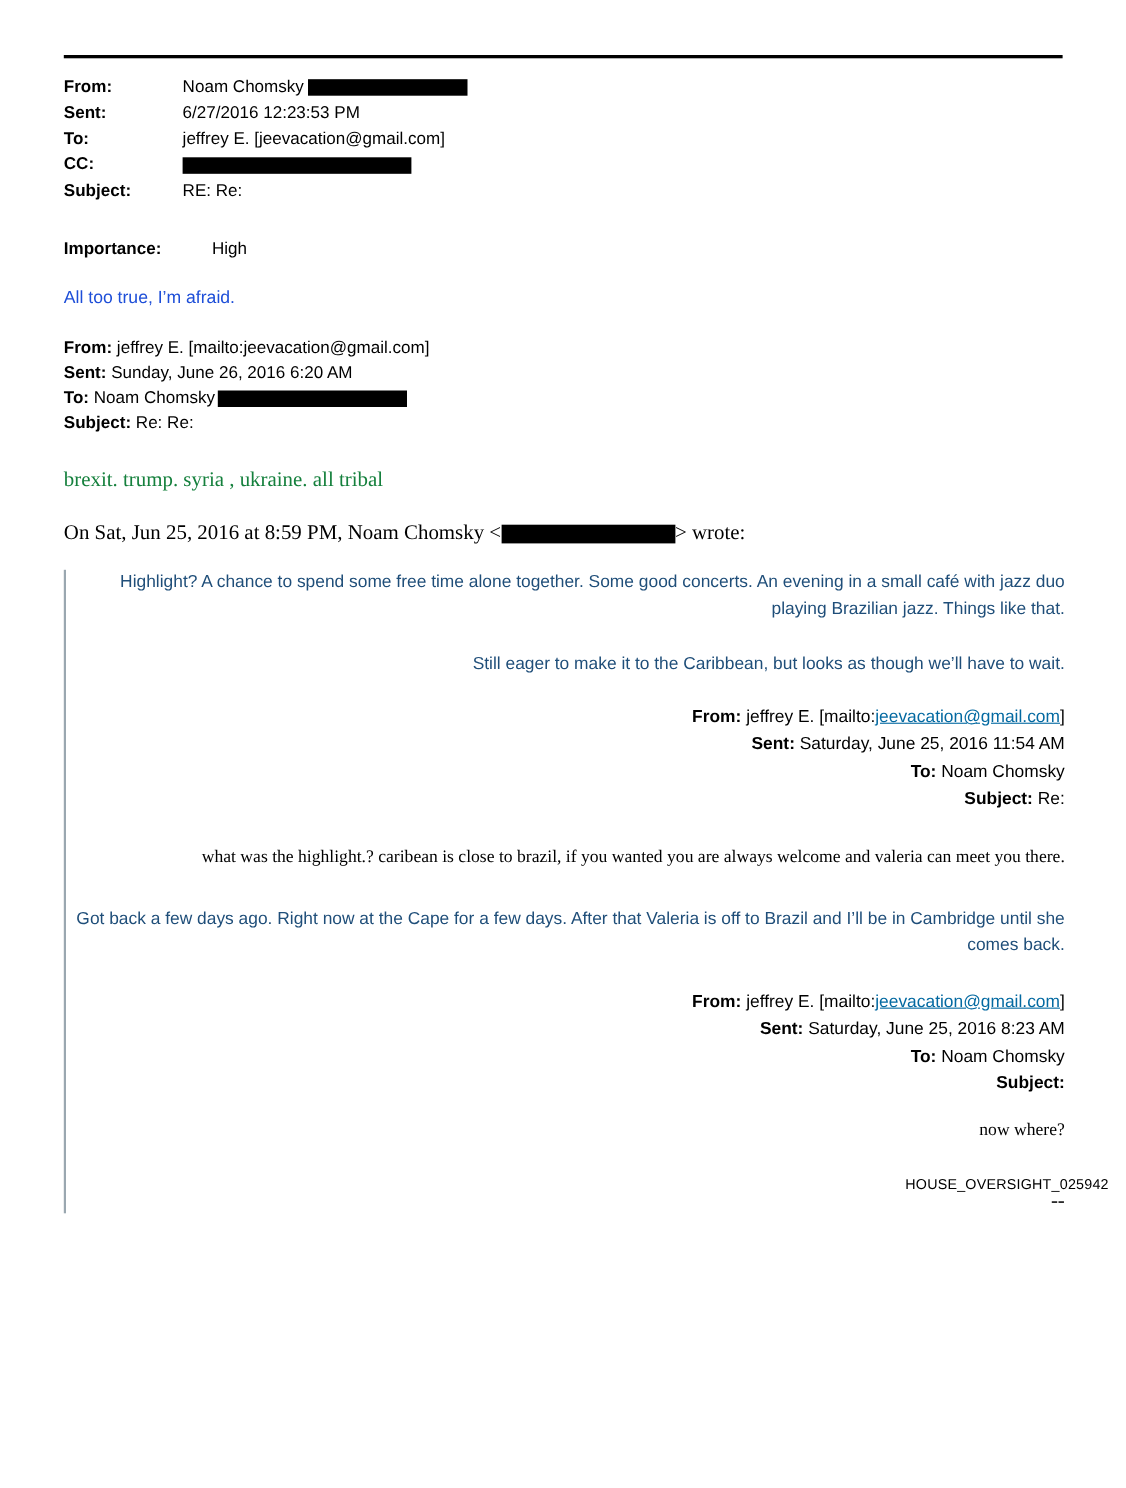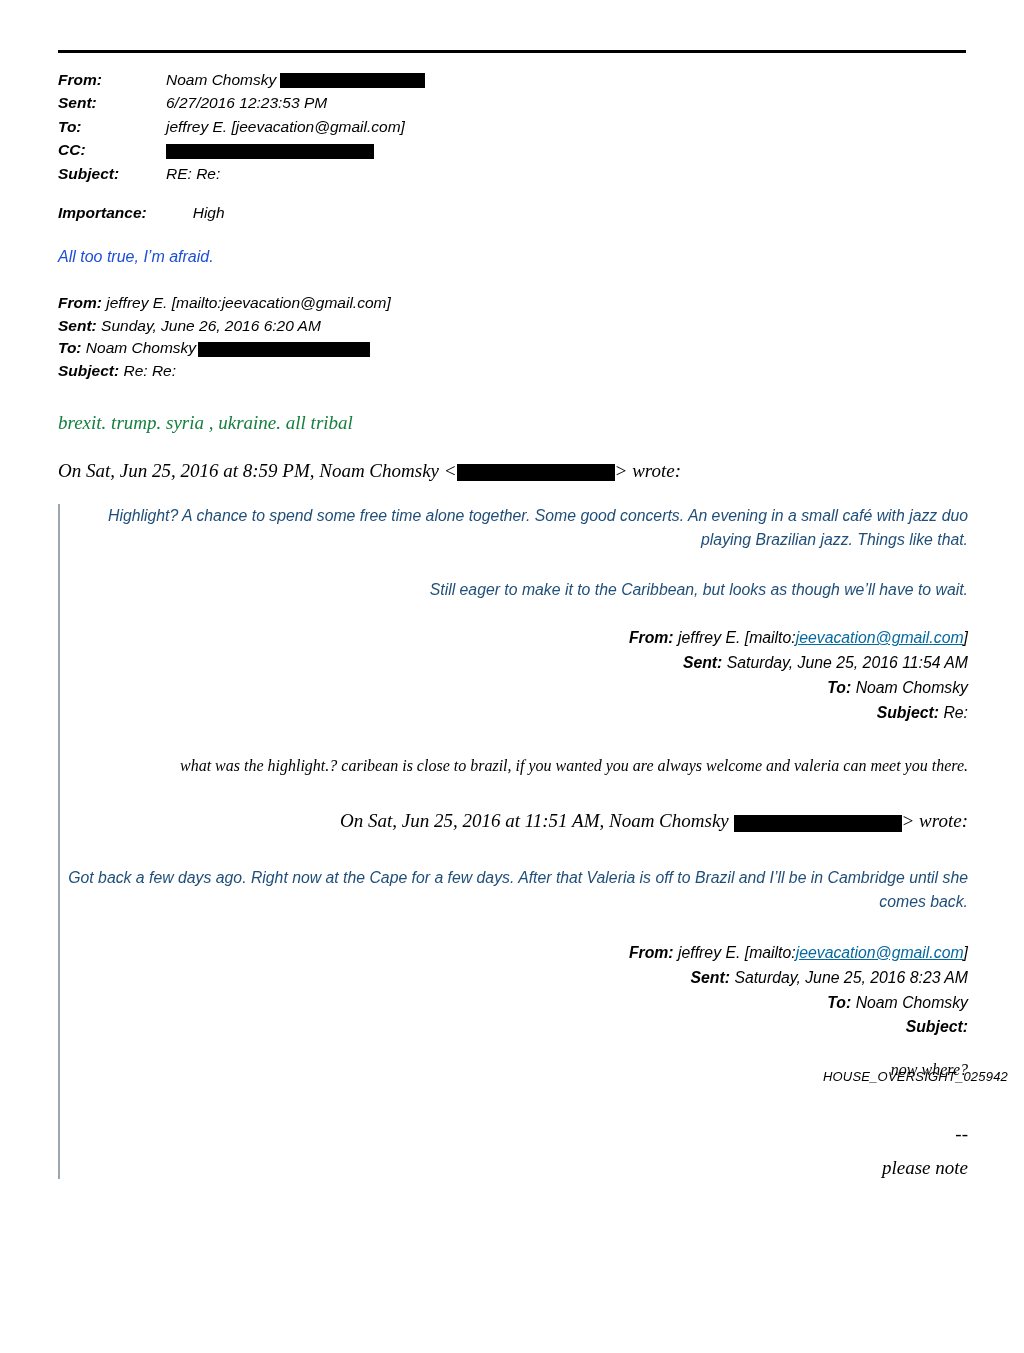--- a/index.html
+++ b/index.html
@@ -14,21 +14,20 @@
     font-family: "Liberation Sans", sans-serif;
     color: #000000;
     overflow: hidden;
   }
   .page {
     position: absolute;
     left: 0; top: 0;
     width: 1024px;
     height: 1100px;
     background: #fff;
-    font-style: italic;
   }
   .content {
     position: absolute;
     left: 58px;
     top: 50px;
     width: 910px;
   }
   .top-rule {
     border-top: 3px solid #000;
     width: 908px;
@@ -57,21 +56,21 @@
     display: inline-block;
     background: #000;
     vertical-align: middle;
     height: 15px;
   }
   .r1 { width: 145px; margin-left: 4px; }
   .r2 { width: 208px; }
   .r3 { width: 172px; margin-left: 2px; }
 
   .importance {
-    margin-top: 18px;
+    margin-top: 32px;
     font-size: 15.5px;
   }
   .importance .lbl { font-weight: bold; }
   .importance .val { margin-left: 46px; }
   .reply-line {
     margin-top: 26px;
     font-size: 16px;
     color: #1d4ed8;
   }
 
@@ -215,33 +214,31 @@
 
       <div>
         <div class="q-hdr"><span class="k">From:</span> <span>jeffrey E. [mailto:</span><a class="maillink" href="#">jeevacation@gmail.com</a><span>]</span></div>
         <div class="q-hdr"><span class="k">Sent:</span> <span>Saturday, June 25, 2016 11:54 AM</span></div>
         <div class="q-hdr"><span class="k">To:</span> <span>Noam Chomsky</span></div>
         <div class="q-hdr"><span class="k">Subject:</span> <span>Re:</span></div>
       </div>
 
       <div class="q-serif">what was the highlight.?     caribean is close to brazil,   if you wanted you are always welcome and valeria can meet you there.</div>
 
-      <div class="q-onwrote"><span>On Sat, Jun 25, 2016 at 11:51 AM, Noam Chomsky </span><span class="redact-inline ri2"></span><span>&gt; wrote:</span></div>
 
       <div class="q-para" style="margin-top:34px;">Got back a few days ago.  Right now at the Cape for a few days.  After that Valeria is off to Brazil and I’ll be in Cambridge until she comes back.</div>
 
       <div style="margin-top:28px;">
         <div class="q-hdr"><span class="k">From:</span> <span>jeffrey E. [mailto:</span><a class="maillink" href="#">jeevacation@gmail.com</a><span>]</span></div>
         <div class="q-hdr"><span class="k">Sent:</span> <span>Saturday, June 25, 2016 8:23 AM</span></div>
         <div class="q-hdr"><span class="k">To:</span> <span>Noam Chomsky</span></div>
         <div class="q-hdr"><span class="k">Subject:</span> <span></span></div>
       </div>
 
       <div class="q-serif" style="margin-top:20px;">now where?</div>
 
       <div class="dashes">--</div>
-      <div class="pleasenote">please note</div>
 
     </div>
   </div>
 
   <div class="footer">HOUSE_OVERSIGHT_025942</div>
 </div>
 
 </body></html>

